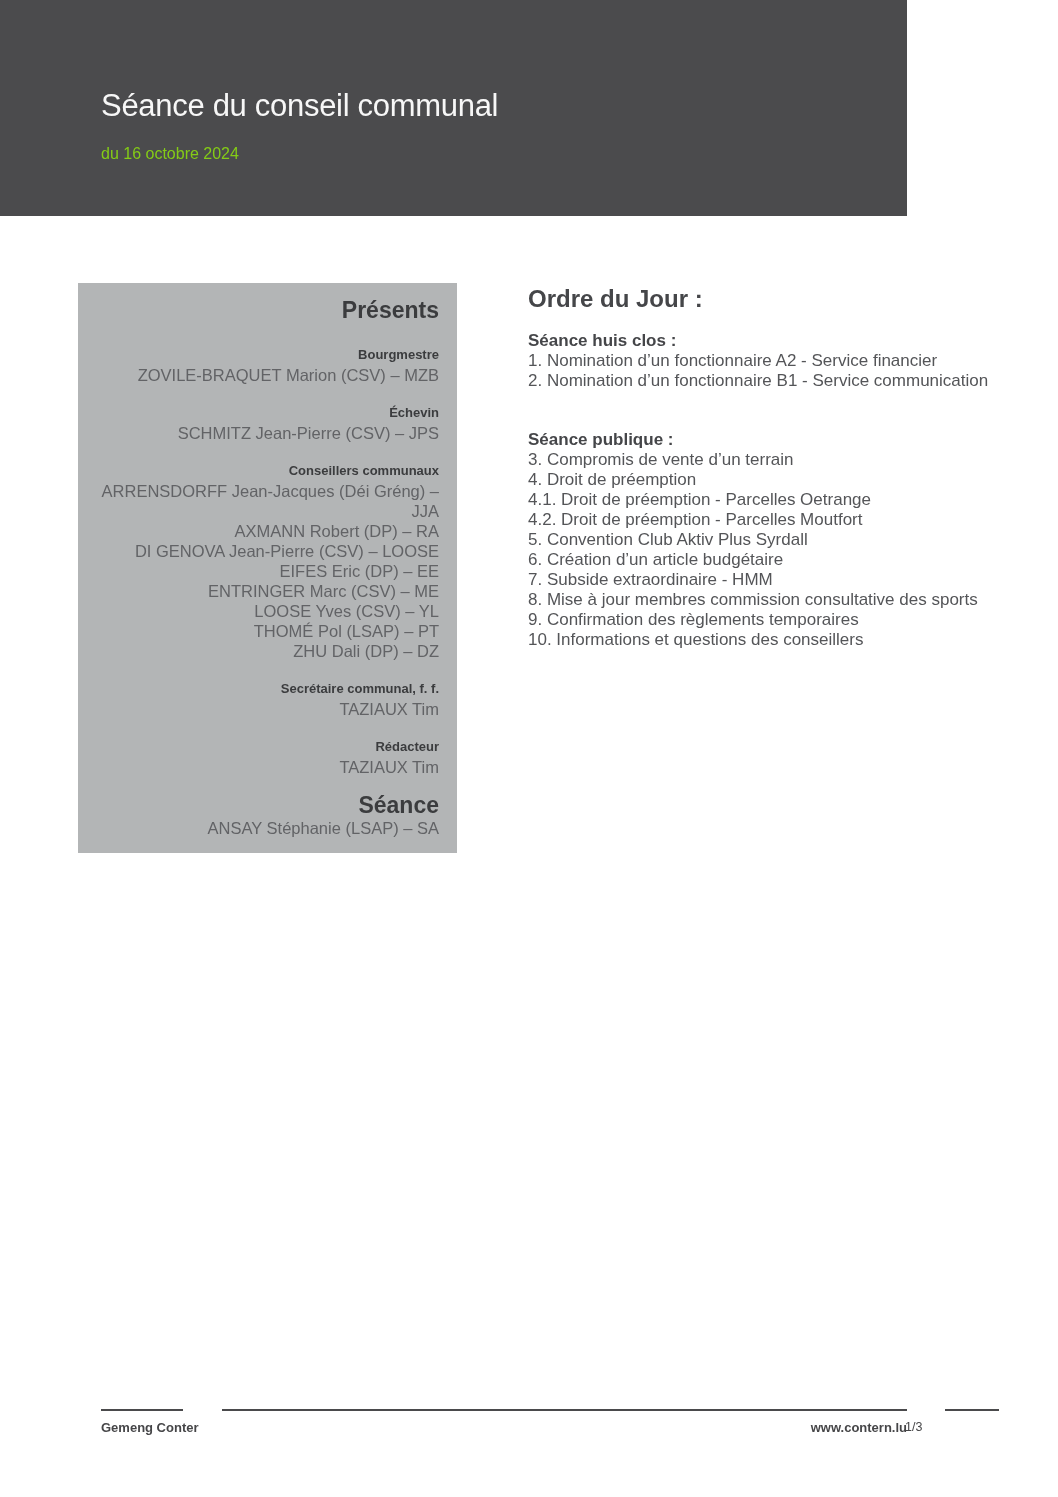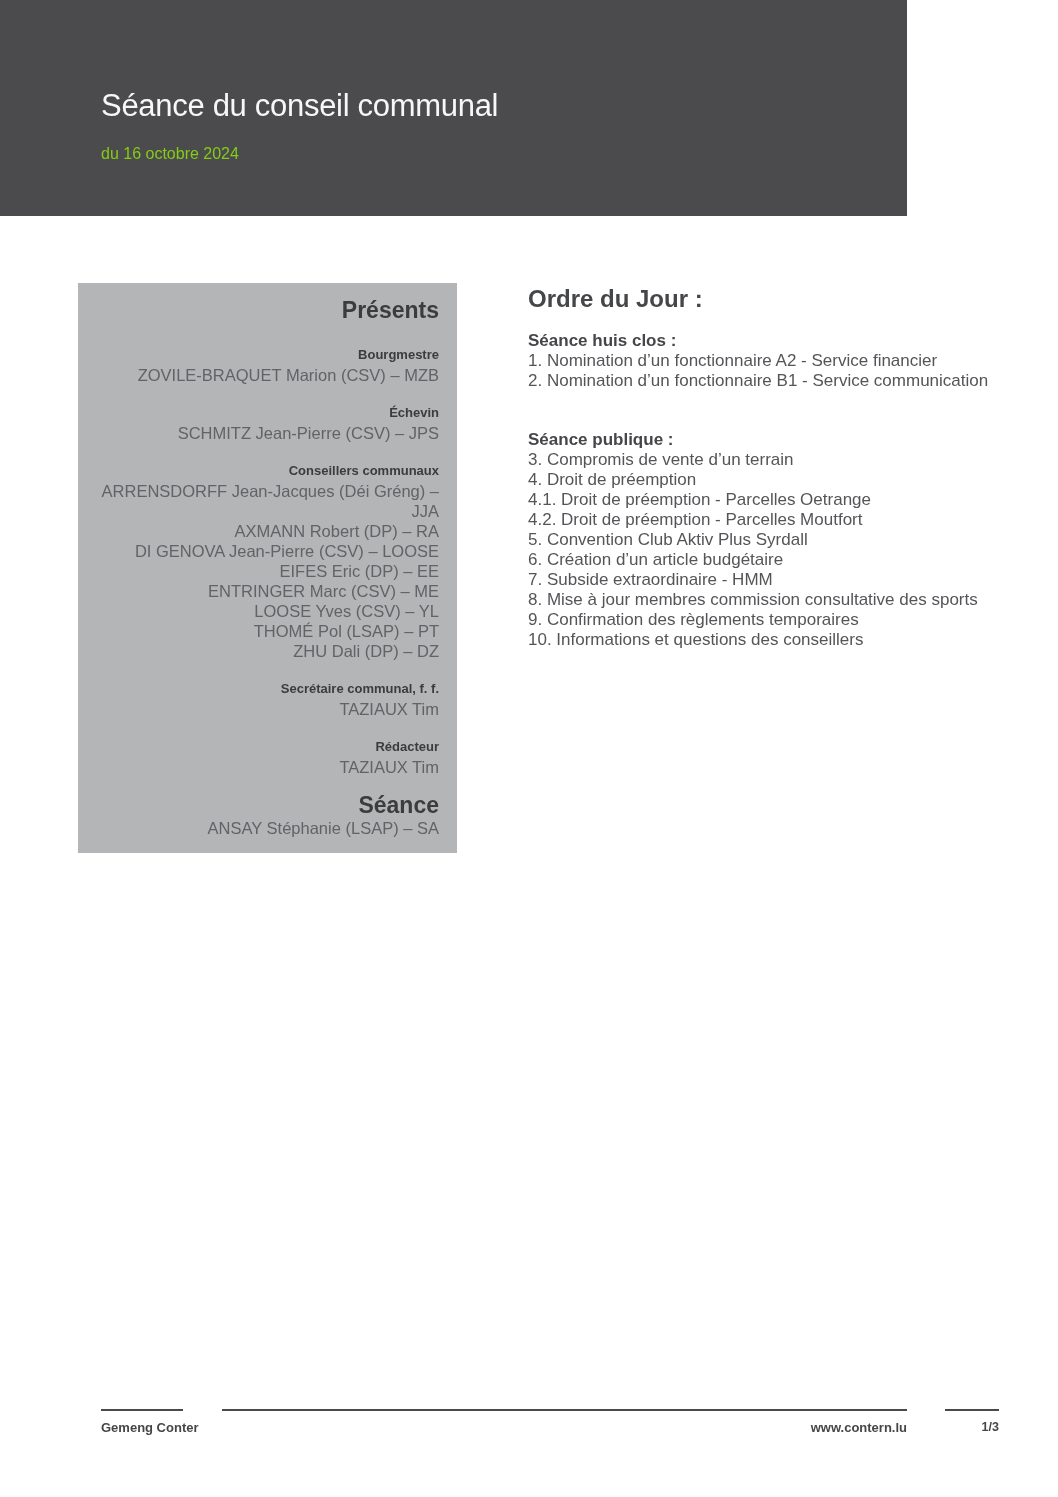--- a/index.html
+++ b/index.html
@@ -114,21 +114,21 @@
   .rule-mid   { left: 222px; width: 685px; }
   .rule-right { left: 945px; width: 54px; }
   .footer-text {
     position: absolute;
     top: 1420px;
     font-size: 13px;
     color: #464648;
   }
   .ft-municipality { left: 101px; font-weight: 700; }
   .ft-website { left: 222px; width: 685px; text-align: right; font-weight: 600; }
-  .ft-page { left: 945px; width: 54px; text-align: right; font-weight: 700; font-size: 12.5px; }
+  .ft-page { left: 905px; width: 54px; text-align: left; font-weight: 400; font-size: 12.5px; }
 </style>
 </head>
 <body>
 
 <div class="page">
 
   <header class="banner">
     <h1>Séance du conseil communal</h1>
     <div class="date">du 16 octobre 2024</div>
   </header>

